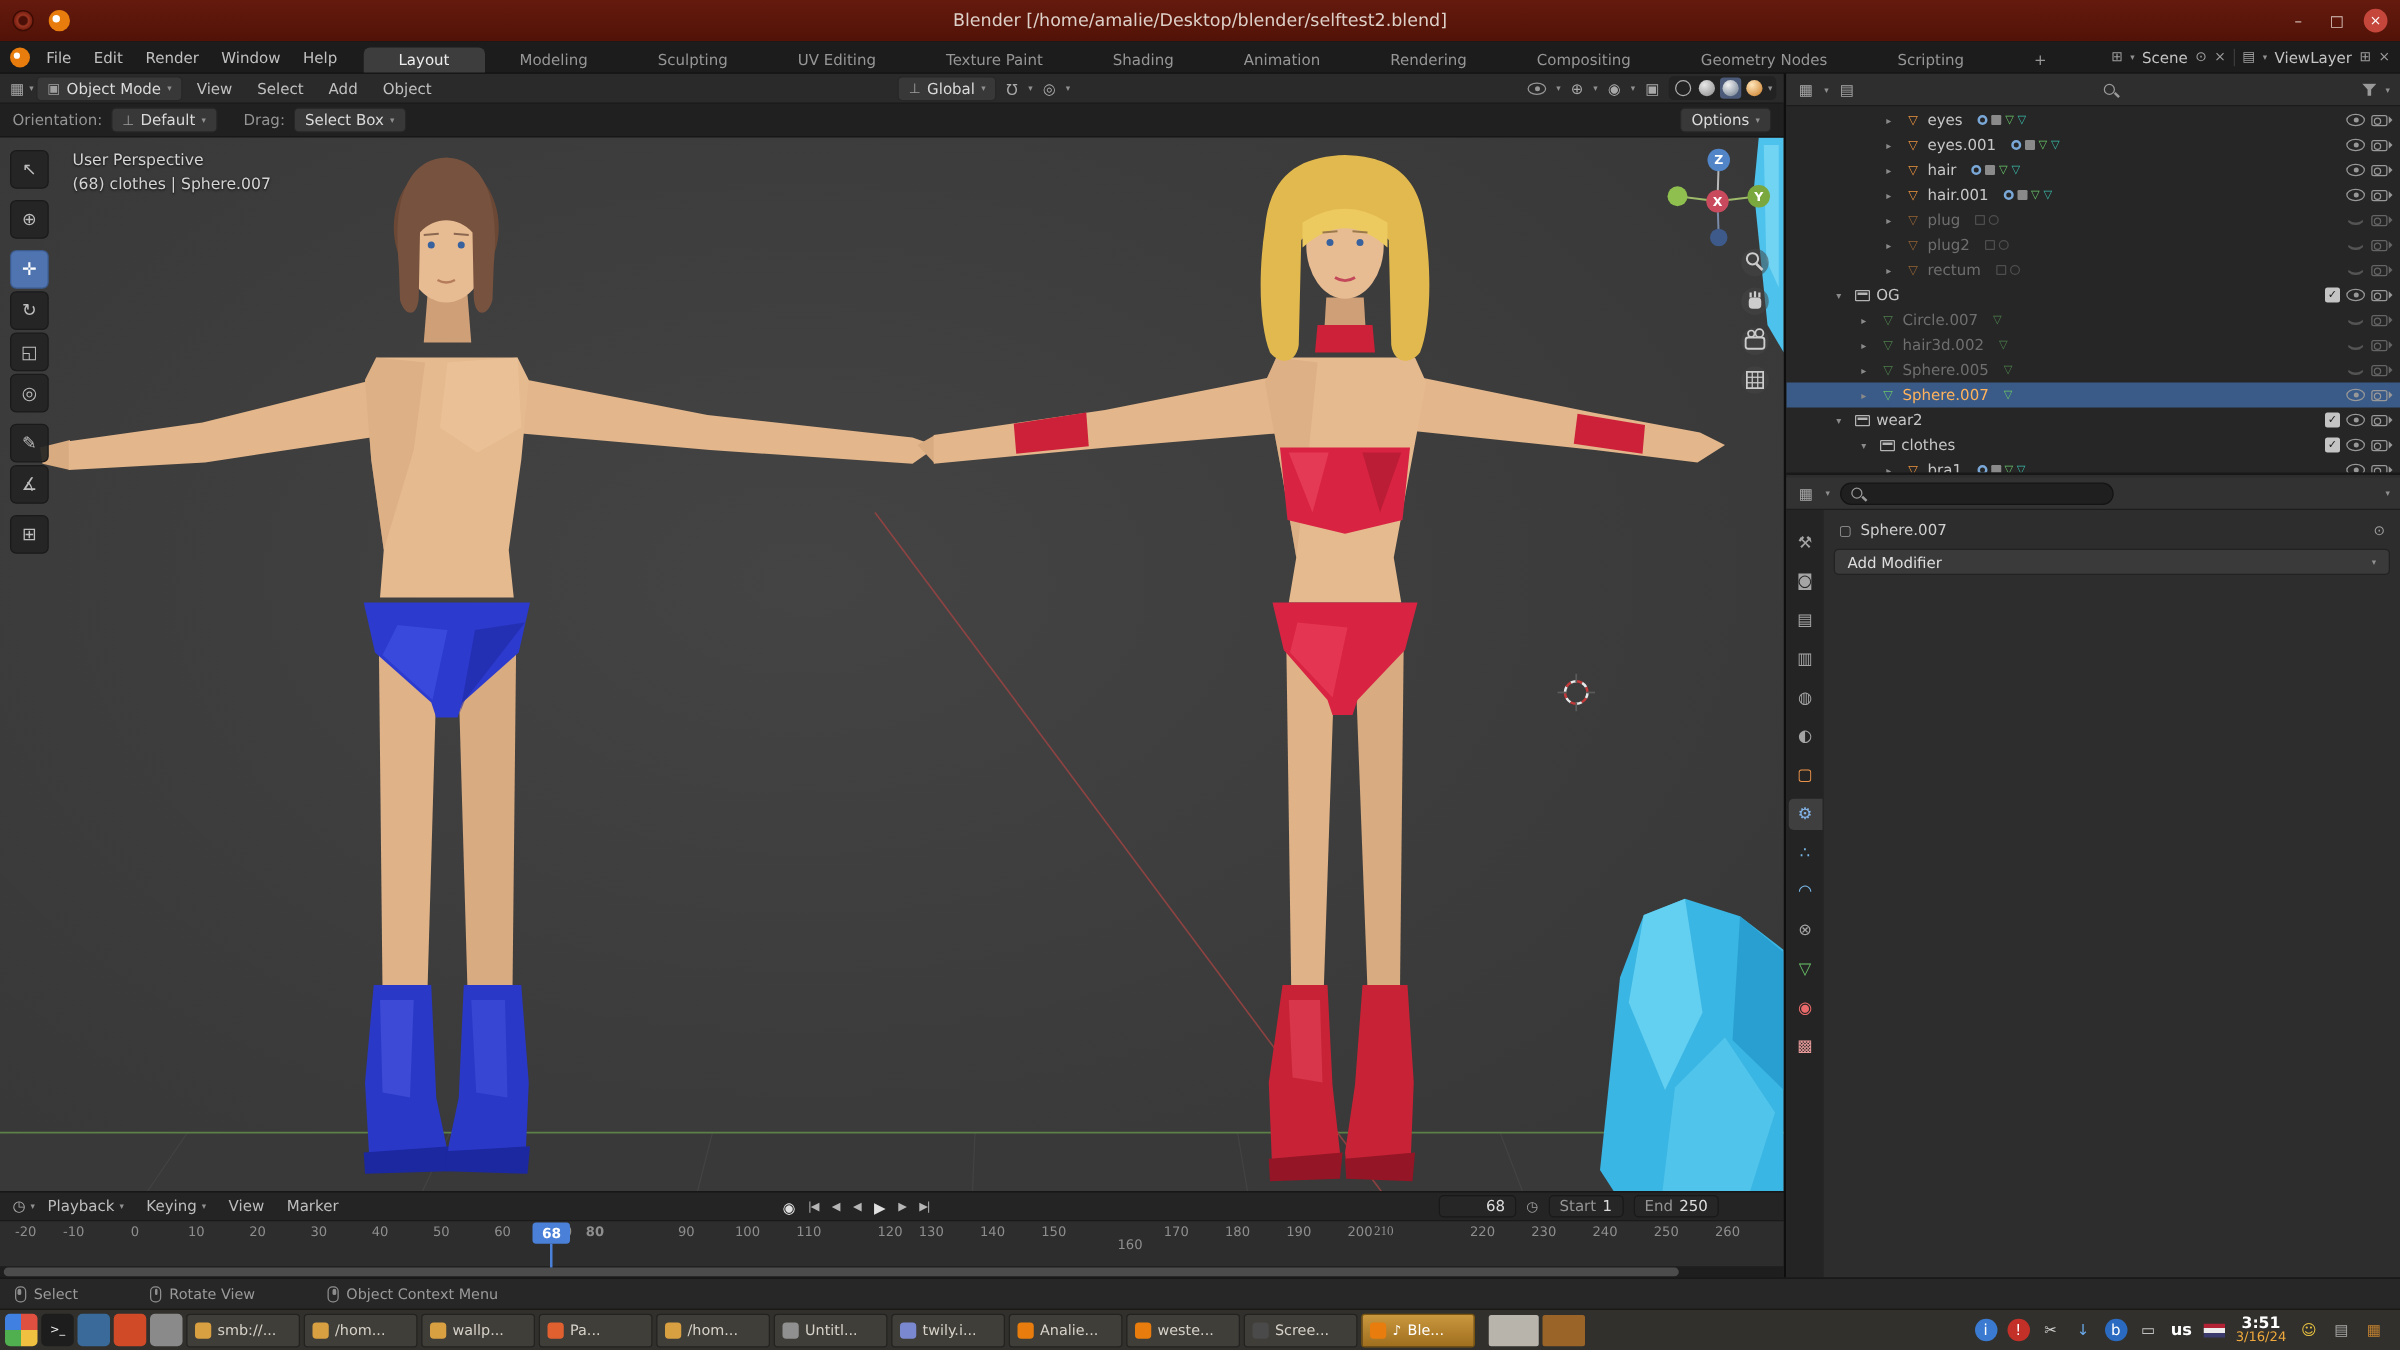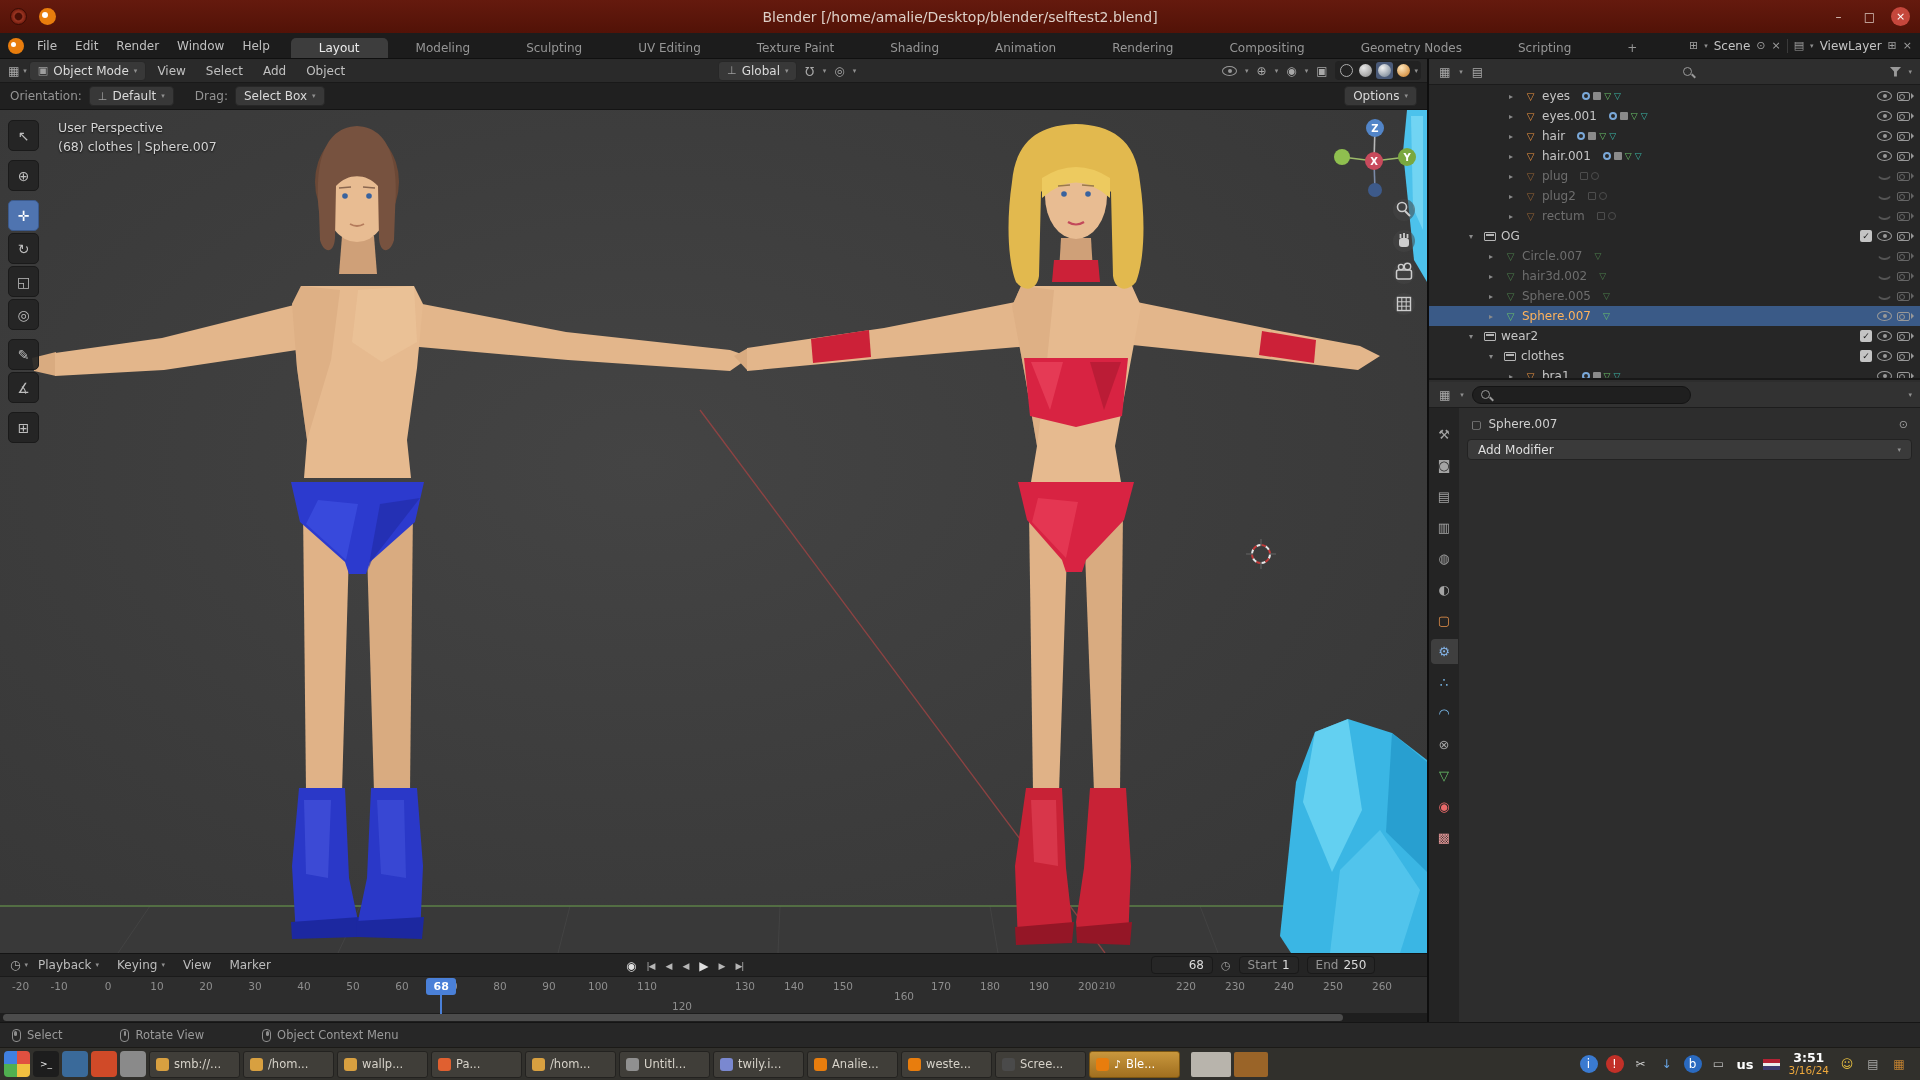--- a/index.html
+++ b/index.html
@@ -477,25 +477,25 @@
         <span class="tick" style="left: 10px; padding-left: 21px;">-20</span>
         <span class="tick" style="left: 59px;">-10</span>
         <span class="tick" style="left: 108px;">0</span>
         <span class="tick" style="left: 157px;">10</span>
         <span class="tick" style="left: 206px;">20</span>
         <span class="tick" style="left: 255px;">30</span>
         <span class="tick" style="left: 304px;">40</span>
         <span class="tick" style="left: 353px;">50</span>
         <span class="tick" style="left: 402px;">60</span>
         <span class="tick" style="left: 451px;">70</span>
-        <span class="tick" style="left: 500px;">80</span>
+        <span class="tick" style="left: 476px; font-weight: bold;">80</span>
         <span class="tick" style="left: 549px;">90</span>
         <span class="tick" style="left: 598px;">100</span>
         <span class="tick" style="left: 647px;">110</span>
-        <span class="tick" style="left: 682px; margin-top: 20px;">120</span>
+        <span class="tick" style="left: 712px;">120</span>
         <span class="tick" style="left: 745px;">130</span>
         <span class="tick" style="left: 794px;">140</span>
         <span class="tick" style="left: 843px;">150</span>
         <span class="tick" style="left: 904px; margin-top: 10px;">160</span>
         <span class="tick" style="left: 941px;">170</span>
         <span class="tick" style="left: 990px;">180</span>
         <span class="tick" style="left: 1039px;">190</span>
         <span class="tick" style="left: 1088px; text-align: center;">200</span>
         <span class="tick" style="left: 1107px; font-family: Liberation Serif, serif;">210</span>
         <span class="tick" style="left: 1186px;">220</span>

